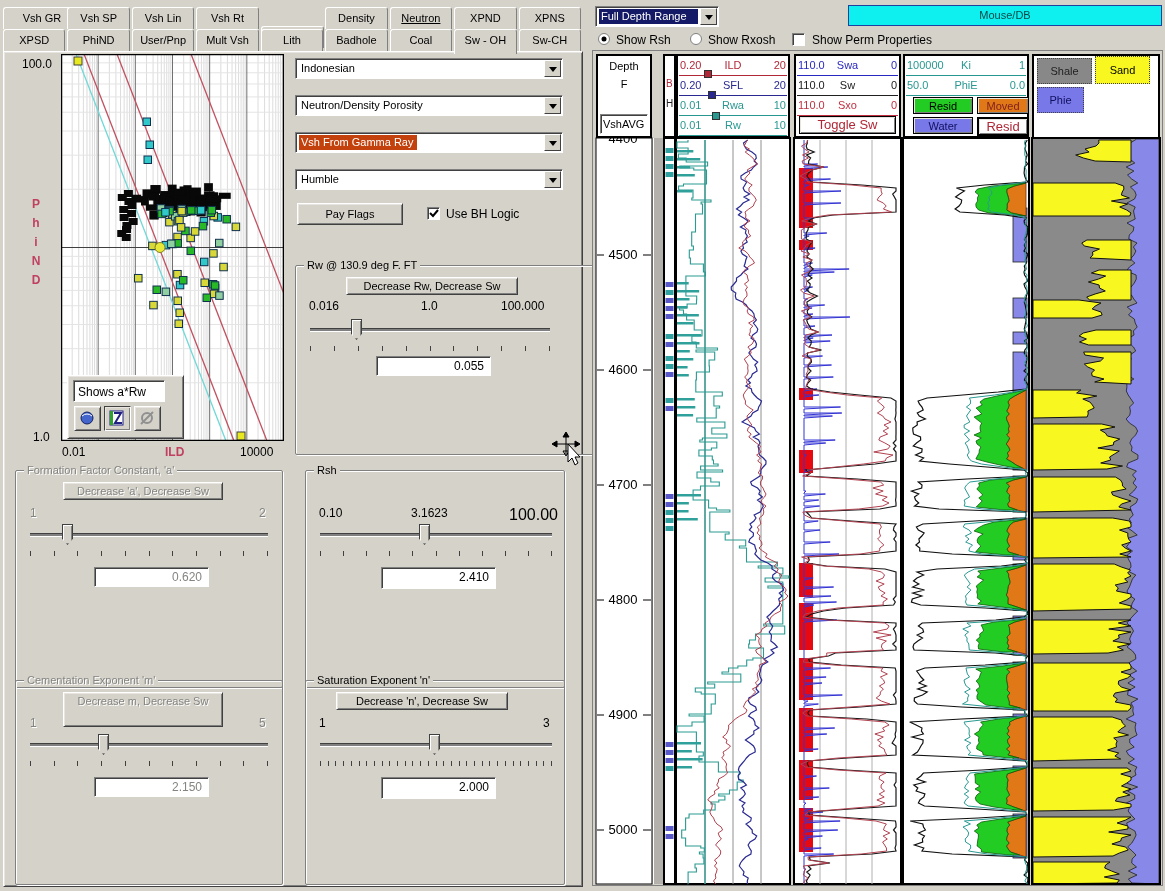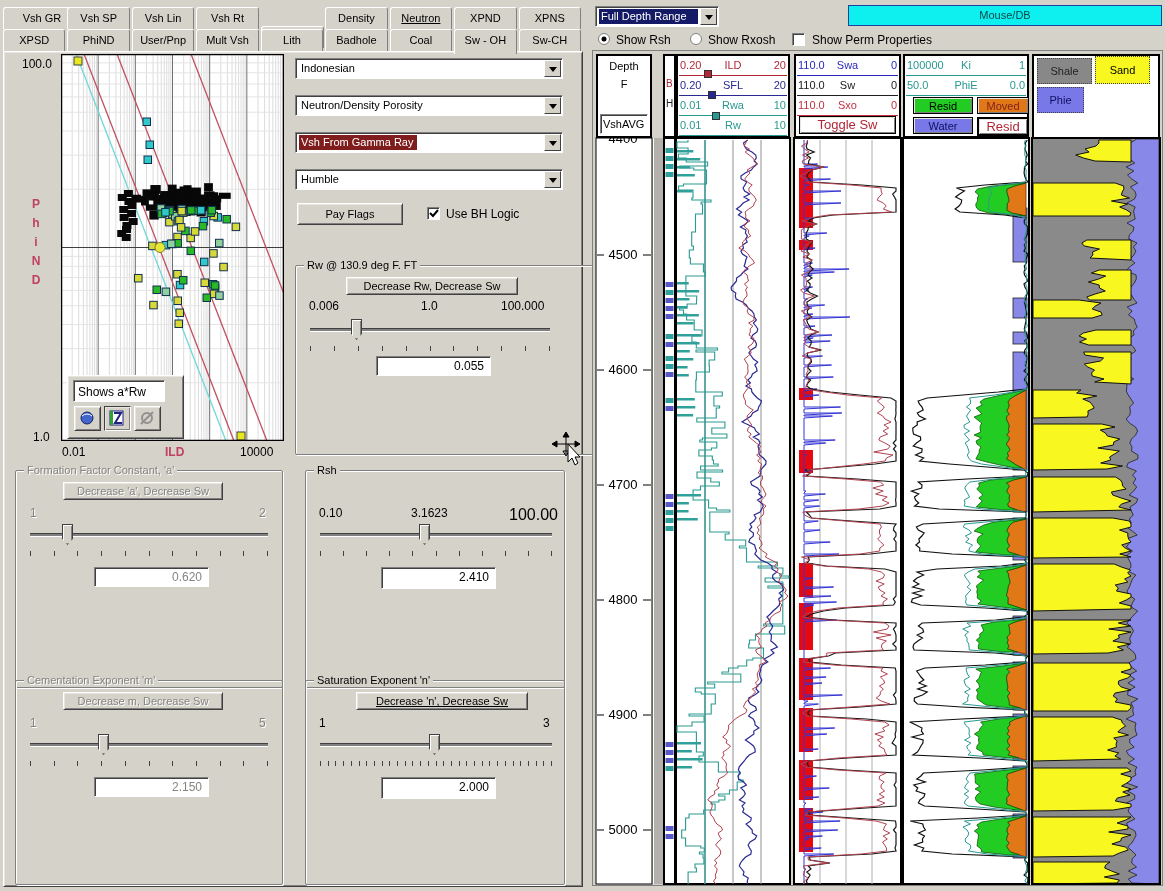--- a/index.html
+++ b/index.html
@@ -347,40 +347,40 @@
 
 <div class="combo abs" style="left:295px;top:58px;width:268px;height:21px;">
   <span class="txt">Indonesian</span>
     <span class="arrowbtn"></span>
 </div>
 <div class="combo abs" style="left:295px;top:95px;width:268px;height:21px;">
   <span class="txt">Neutron/Density Porosity</span>
     <span class="arrowbtn"></span>
 </div>
 <div class="combo abs" style="left:295px;top:132px;width:268px;height:21px;">
-  <span class="txt" style="background:#7f1d1d;color:#fff;right:auto;padding-right:4px;text-align:center;">Vsh From Gamma Ray</span>
+  <span class="txt" style="background:#c2410c;color:#fff;right:auto;padding-right:4px;text-align:center;">Vsh From Gamma Ray</span>
     <span class="arrowbtn"></span>
 </div>
 <div class="combo abs" style="left:295px;top:169px;width:268px;height:21px;">
   <span class="txt">Humble</span>
     <span class="arrowbtn"></span>
 </div>
 <div class="btn abs" style="left:297px;top:203px;width:106px;height:22px;line-height:21px;"><span>Pay Flags</span></div>
 <div class="abs" style="left:427px;top:206px;width:140px;height:16px;">
   <span class="sunken white-box" style="position:absolute;left:0;top:1px;width:13px;height:13px;"></span>
   <svg width="10" height="10" style="left:2px;top:3px;">
       <path d="M1 4 L4 7 L9 1" stroke="#000" stroke-width="2" fill="none"></path>
     </svg>
   <span style="position:absolute;left:19px;top:1px;font-size:12px;">Use BH Logic</span>
 </div>
 
 <div class="grp" style="left:295px;top:265px;width:323px;height:190px;">
   <span class="grp-title">Rw @ 130.9 deg F. FT</span>
   <div class="btn" style="position:absolute;left:50px;top:11px;width:172px;height:18px;line-height:17px;"><span>Decrease Rw, Decrease Sw</span></div>
-  <div style="position:absolute;left:13px;top:33px;font-size:12px;">0.006</div>
+  <div style="position:absolute;left:13px;top:33px;font-size:12px;">0.016</div>
   <div style="position:absolute;left:125px;top:33px;font-size:12px;">1.0</div>
   <div style="position:absolute;left:205px;top:33px;font-size:12px;">100.000</div>
   <div class="slider-track" style="left:14px;top:62px;width:240px;"></div>
   <div class="thumb" style="left:55px;top:53px;"></div>
   <div class="ticks" id="rw-ticks" style="left:14px;top:80px;width:240px;">
       <i style="position:absolute;left:0px;top:0;width:1px;height:5px;background:#404040;"></i>
       <i style="position:absolute;left:24px;top:0;width:1px;height:5px;background:#404040;"></i>
       <i style="position:absolute;left:48px;top:0;width:1px;height:5px;background:#404040;"></i>
       <i style="position:absolute;left:72px;top:0;width:1px;height:5px;background:#404040;"></i>
       <i style="position:absolute;left:96px;top:0;width:1px;height:5px;background:#404040;"></i>
@@ -435,21 +435,21 @@
       <i style="position:absolute;left:162px;top:0;width:1px;height:5px;background:#404040;"></i>
       <i style="position:absolute;left:185px;top:0;width:1px;height:5px;background:#404040;"></i>
       <i style="position:absolute;left:208px;top:0;width:1px;height:5px;background:#404040;"></i>
       <i style="position:absolute;left:231px;top:0;width:1px;height:5px;background:#404040;"></i>
     </div>
   <div class="valbox" style="left:75px;top:96px;width:115px;height:22px;"><span>2.410</span></div>
 </div>
 
 <div class="grp" style="left:15px;top:680px;width:268px;height:205px;">
   <span class="grp-title gray-text">Cementation Exponent 'm'</span>
-  <div class="btn gray-text" style="position:absolute;left:47px;top:11px;width:160px;height:18px;line-height:17px;"><span>Decrease m, Decrease Sw</span></div>
+  <div class="btn gray-text" style="position:absolute;left:47px;top:11px;width:160px;height:35px;line-height:17px;"><span>Decrease m, Decrease Sw</span></div>
   <div class="gray-text" style="position:absolute;left:14px;top:35px;font-size:12px;">1</div>
   <div class="gray-text" style="position:absolute;left:243px;top:35px;font-size:12px;">5</div>
   <div class="slider-track" style="left:14px;top:62px;width:238px;"></div>
   <div class="thumb" style="left:82px;top:53px;"></div>
   <div class="ticks" id="m-ticks" style="left:14px;top:80px;width:238px;">
       <i style="position:absolute;left:0px;top:0;width:1px;height:5px;background:#404040;"></i>
       <i style="position:absolute;left:24px;top:0;width:1px;height:5px;background:#404040;"></i>
       <i style="position:absolute;left:47px;top:0;width:1px;height:5px;background:#404040;"></i>
       <i style="position:absolute;left:71px;top:0;width:1px;height:5px;background:#404040;"></i>
       <i style="position:absolute;left:95px;top:0;width:1px;height:5px;background:#404040;"></i>
@@ -458,21 +458,21 @@
       <i style="position:absolute;left:166px;top:0;width:1px;height:5px;background:#404040;"></i>
       <i style="position:absolute;left:190px;top:0;width:1px;height:5px;background:#404040;"></i>
       <i style="position:absolute;left:213px;top:0;width:1px;height:5px;background:#404040;"></i>
       <i style="position:absolute;left:237px;top:0;width:1px;height:5px;background:#404040;"></i>
     </div>
   <div class="valbox gray-text" style="left:78px;top:96px;width:115px;height:20px;"><span>2.150</span></div>
 </div>
 
 <div class="grp" style="left:305px;top:680px;width:260px;height:205px;">
   <span class="grp-title">Saturation Exponent 'n'</span>
-  <div class="btn" style="position:absolute;left:50px;top:11px;width:172px;height:18px;line-height:17px;text-decoration:underline;"><span>Decrease 'n', Decrease Sw</span></div>
+  <div class="btn" style="position:absolute;left:30px;top:11px;width:172px;height:18px;line-height:17px;"><span>Decrease 'n', Decrease Sw</span></div>
   <div style="position:absolute;left:13px;top:35px;font-size:12px;">1</div>
   <div style="position:absolute;left:237px;top:35px;font-size:12px;">3</div>
   <div class="slider-track" style="left:14px;top:62px;width:232px;"></div>
   <div class="thumb" style="left:123px;top:53px;"></div>
   <div class="ticks fine" id="n-ticks" style="left:14px;top:80px;width:232px;">
       <i style="position:absolute;left:0px;top:0;width:1px;height:5px;background:#404040;"></i>
       <i style="position:absolute;left:8px;top:0;width:1px;height:5px;background:#404040;"></i>
       <i style="position:absolute;left:15px;top:0;width:1px;height:5px;background:#404040;"></i>
       <i style="position:absolute;left:23px;top:0;width:1px;height:5px;background:#404040;"></i>
       <i style="position:absolute;left:31px;top:0;width:1px;height:5px;background:#404040;"></i>

